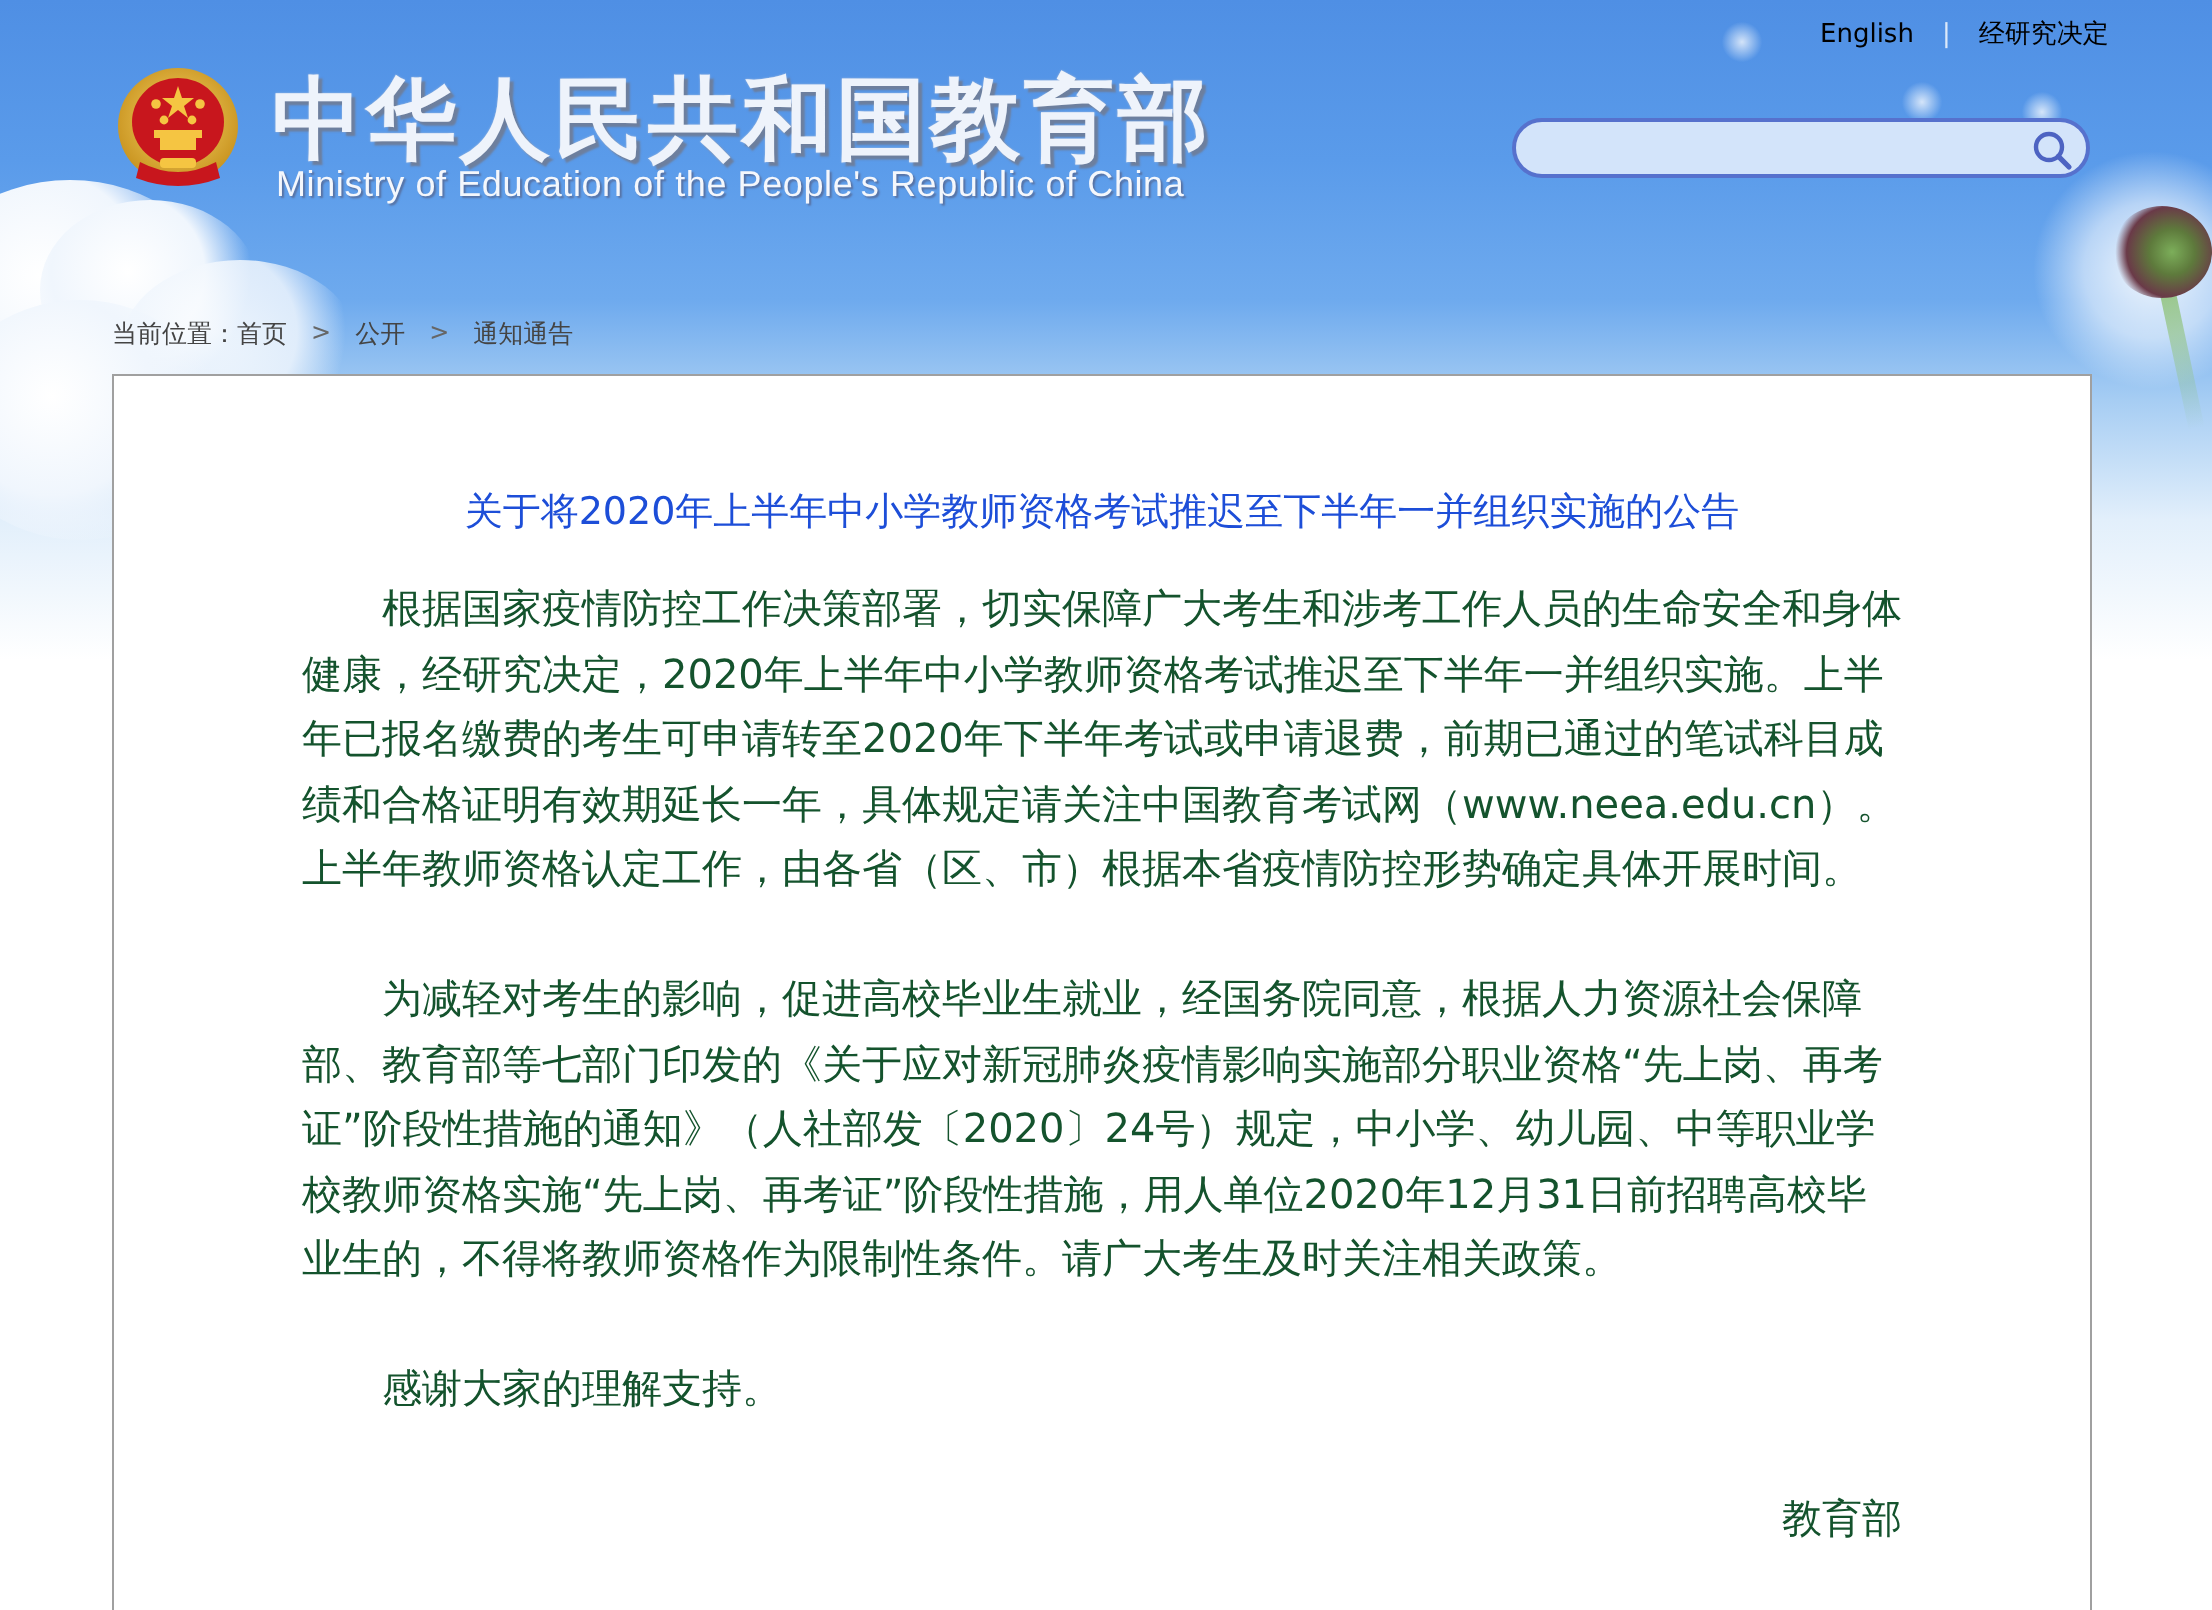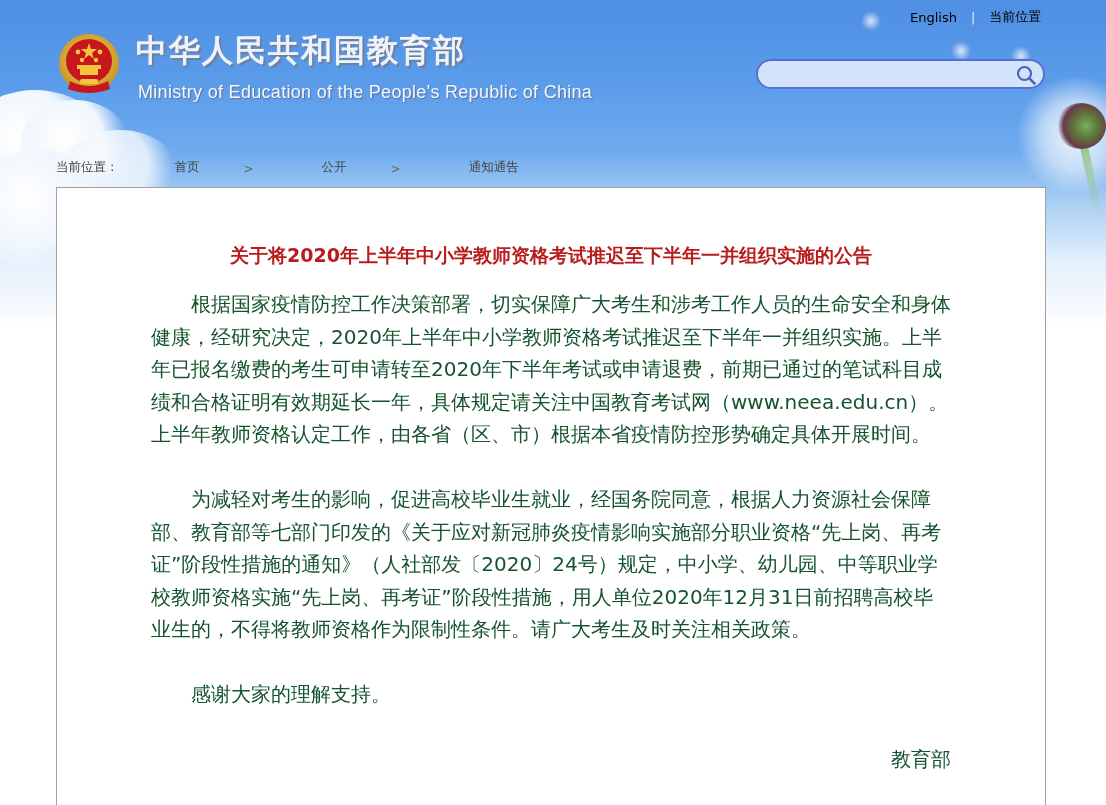--- a/index.html
+++ b/index.html
@@ -19,40 +19,40 @@
   .dandelion { position: absolute; right: -20px; top: 75px; width: 120px; height: 130px; pointer-events: none; }
   .dandelion .puff { position: absolute; left: 10px; top: 0; width: 120px; height: 120px; border-radius: 50%;
     background: radial-gradient(circle, rgba(255,255,255,.9) 0%, rgba(255,255,255,.55) 40%, rgba(255,255,255,0) 70%); }
   .dandelion .core { position: absolute; left: 50px; top: 28px; width: 50px; height: 46px; border-radius: 50%;
     background: radial-gradient(circle at 60% 50%, #7cae5a 0%, #5e7a3c 30%, #6a3a48 60%, rgba(110,60,70,0) 75%); }
   .dandelion .stem { position: absolute; left: 80px; top: 60px; width: 8px; height: 80px; background: linear-gradient(#8fc27a, rgba(180,210,180,0)); transform: rotate(-12deg); }
   .seed { position: absolute; width: 22px; height: 22px; border-radius: 50%; background: radial-gradient(circle, rgba(255,255,255,.75) 0%, rgba(255,255,255,0) 65%); }
 
   
   .emblem { position: absolute; left: 58px; top: 33px; width: 62px; height: 64px; }
-  .site-title-cn { position: absolute; left: 136px; top: 30px; font-size: 31px; font-weight: bold; letter-spacing: 2px;
+  .site-title-cn { position: absolute; left: 136px; top: 30px; font-size: 45px; font-weight: bold; letter-spacing: 2px;
     color: #eef3fb; text-shadow: 2px 2px 1px #6d7f9e, 0 0 1px #b5c4dc; font-family: "DejaVu Sans", sans-serif; }
   .site-title-en { position: absolute; left: 138px; top: 82px; font-size: 18px; color: #f4f7fc;
     text-shadow: 1px 1px 1px #5770a0; font-family: "Liberation Sans", sans-serif; letter-spacing: .3px; }
   .top-links { position: absolute; top: 8px; left: 910px; font-size: 13px; color: #fff; display: flex; align-items: center; }
   .top-links a { color: #000000; text-decoration: none; }
   .top-links .sep { margin: 0 14px; opacity: .8; }
   .search { position: absolute; left: 756px; top: 59px; width: 289px; height: 30px; border-radius: 15px;
     border: 2px solid #5671cd; background: #d3e4fa; }
   .search input { position: absolute; left: 12px; top: 3px; width: 240px; height: 20px; border: none; background: transparent; outline: none; font-size: 13px; }
   .search .search-btn { position: absolute; right: 6px; top: 3px; width: 22px; height: 22px; cursor: pointer; }
 
   
-  .breadcrumb { position: absolute; left: 56px; top: 159px; font-size: 12.5px; color: #444; display: flex; align-items: flex-end; gap: 32px; }
-  .breadcrumb a { color: #444; text-decoration: none; margin-left: 24px; }
+  .breadcrumb { position: absolute; left: 56px; top: 159px; font-size: 12.5px; color: #444; display: flex; align-items: flex-start; }
+  .breadcrumb a { color: #444; text-decoration: none; }
   .breadcrumb .arrow { margin: 0 12px; color: #666; font-size: 12px; }
 
   
   .content { position: absolute; left: 56px; top: 187px; width: 990px; height: 640px; background: #fff; border: 1px solid #a0a0a0; border-bottom: none; }
-  .article-title { position: absolute; left: 0; top: 55px; width: 100%; text-align: center; font-size: 19px; font-weight: bold; color: #b91c1c; }
+  .article-title { position: absolute; left: 0; top: 55px; width: 100%; text-align: center; font-size: 19px; font-weight: normal; color: #1d4ed8; }
   .article-body { position: absolute; left: 94px; top: 100px; width: 800px; font-size: 20px; line-height: 32.5px; color: #14532d; }
   .article-body p { text-indent: 2em; margin-bottom: 32.5px; }
   .signature { text-align: right; padding-right: 0; margin-bottom: 32.5px; }
   .date { }
 </style>
 </head>
 <body>
 
 <div class="cloud c1"></div>
 <div class="cloud c2"></div>
@@ -86,21 +86,21 @@
     <rect x="22" y="36" width="18" height="6" fill="#f5c542"></rect>
     <path d="M12 48 Q31 58 50 48 L52 56 Q31 64 10 56 Z" fill="#c8161d"></path>
     <rect x="22" y="46" width="18" height="5" rx="2" fill="#f5c542"></rect>
   </svg>
   <div class="site-title-cn">中华人民共和国教育部</div>
   <div class="site-title-en">Ministry of Education of the People's Republic of China</div>
 
   <nav class="top-links">
     <a href="#">English</a>
     <span class="sep">|</span>
-    <a href="#">当前位置</a>
+    <a href="#">经研究决定</a>
   </nav>
 
   <div class="search">
     <input type="text" placeholder="" style="">
     <svg class="search-btn" viewBox="0 0 22 22">
       <circle cx="9.5" cy="9.5" r="6.5" fill="none" stroke="#4d63c2" stroke-width="2.2"></circle>
       <line x1="14.2" y1="14.2" x2="19.5" y2="19.5" stroke="#4d63c2" stroke-width="2.6" stroke-linecap="round"></line>
     </svg>
   </div>
 </header>

